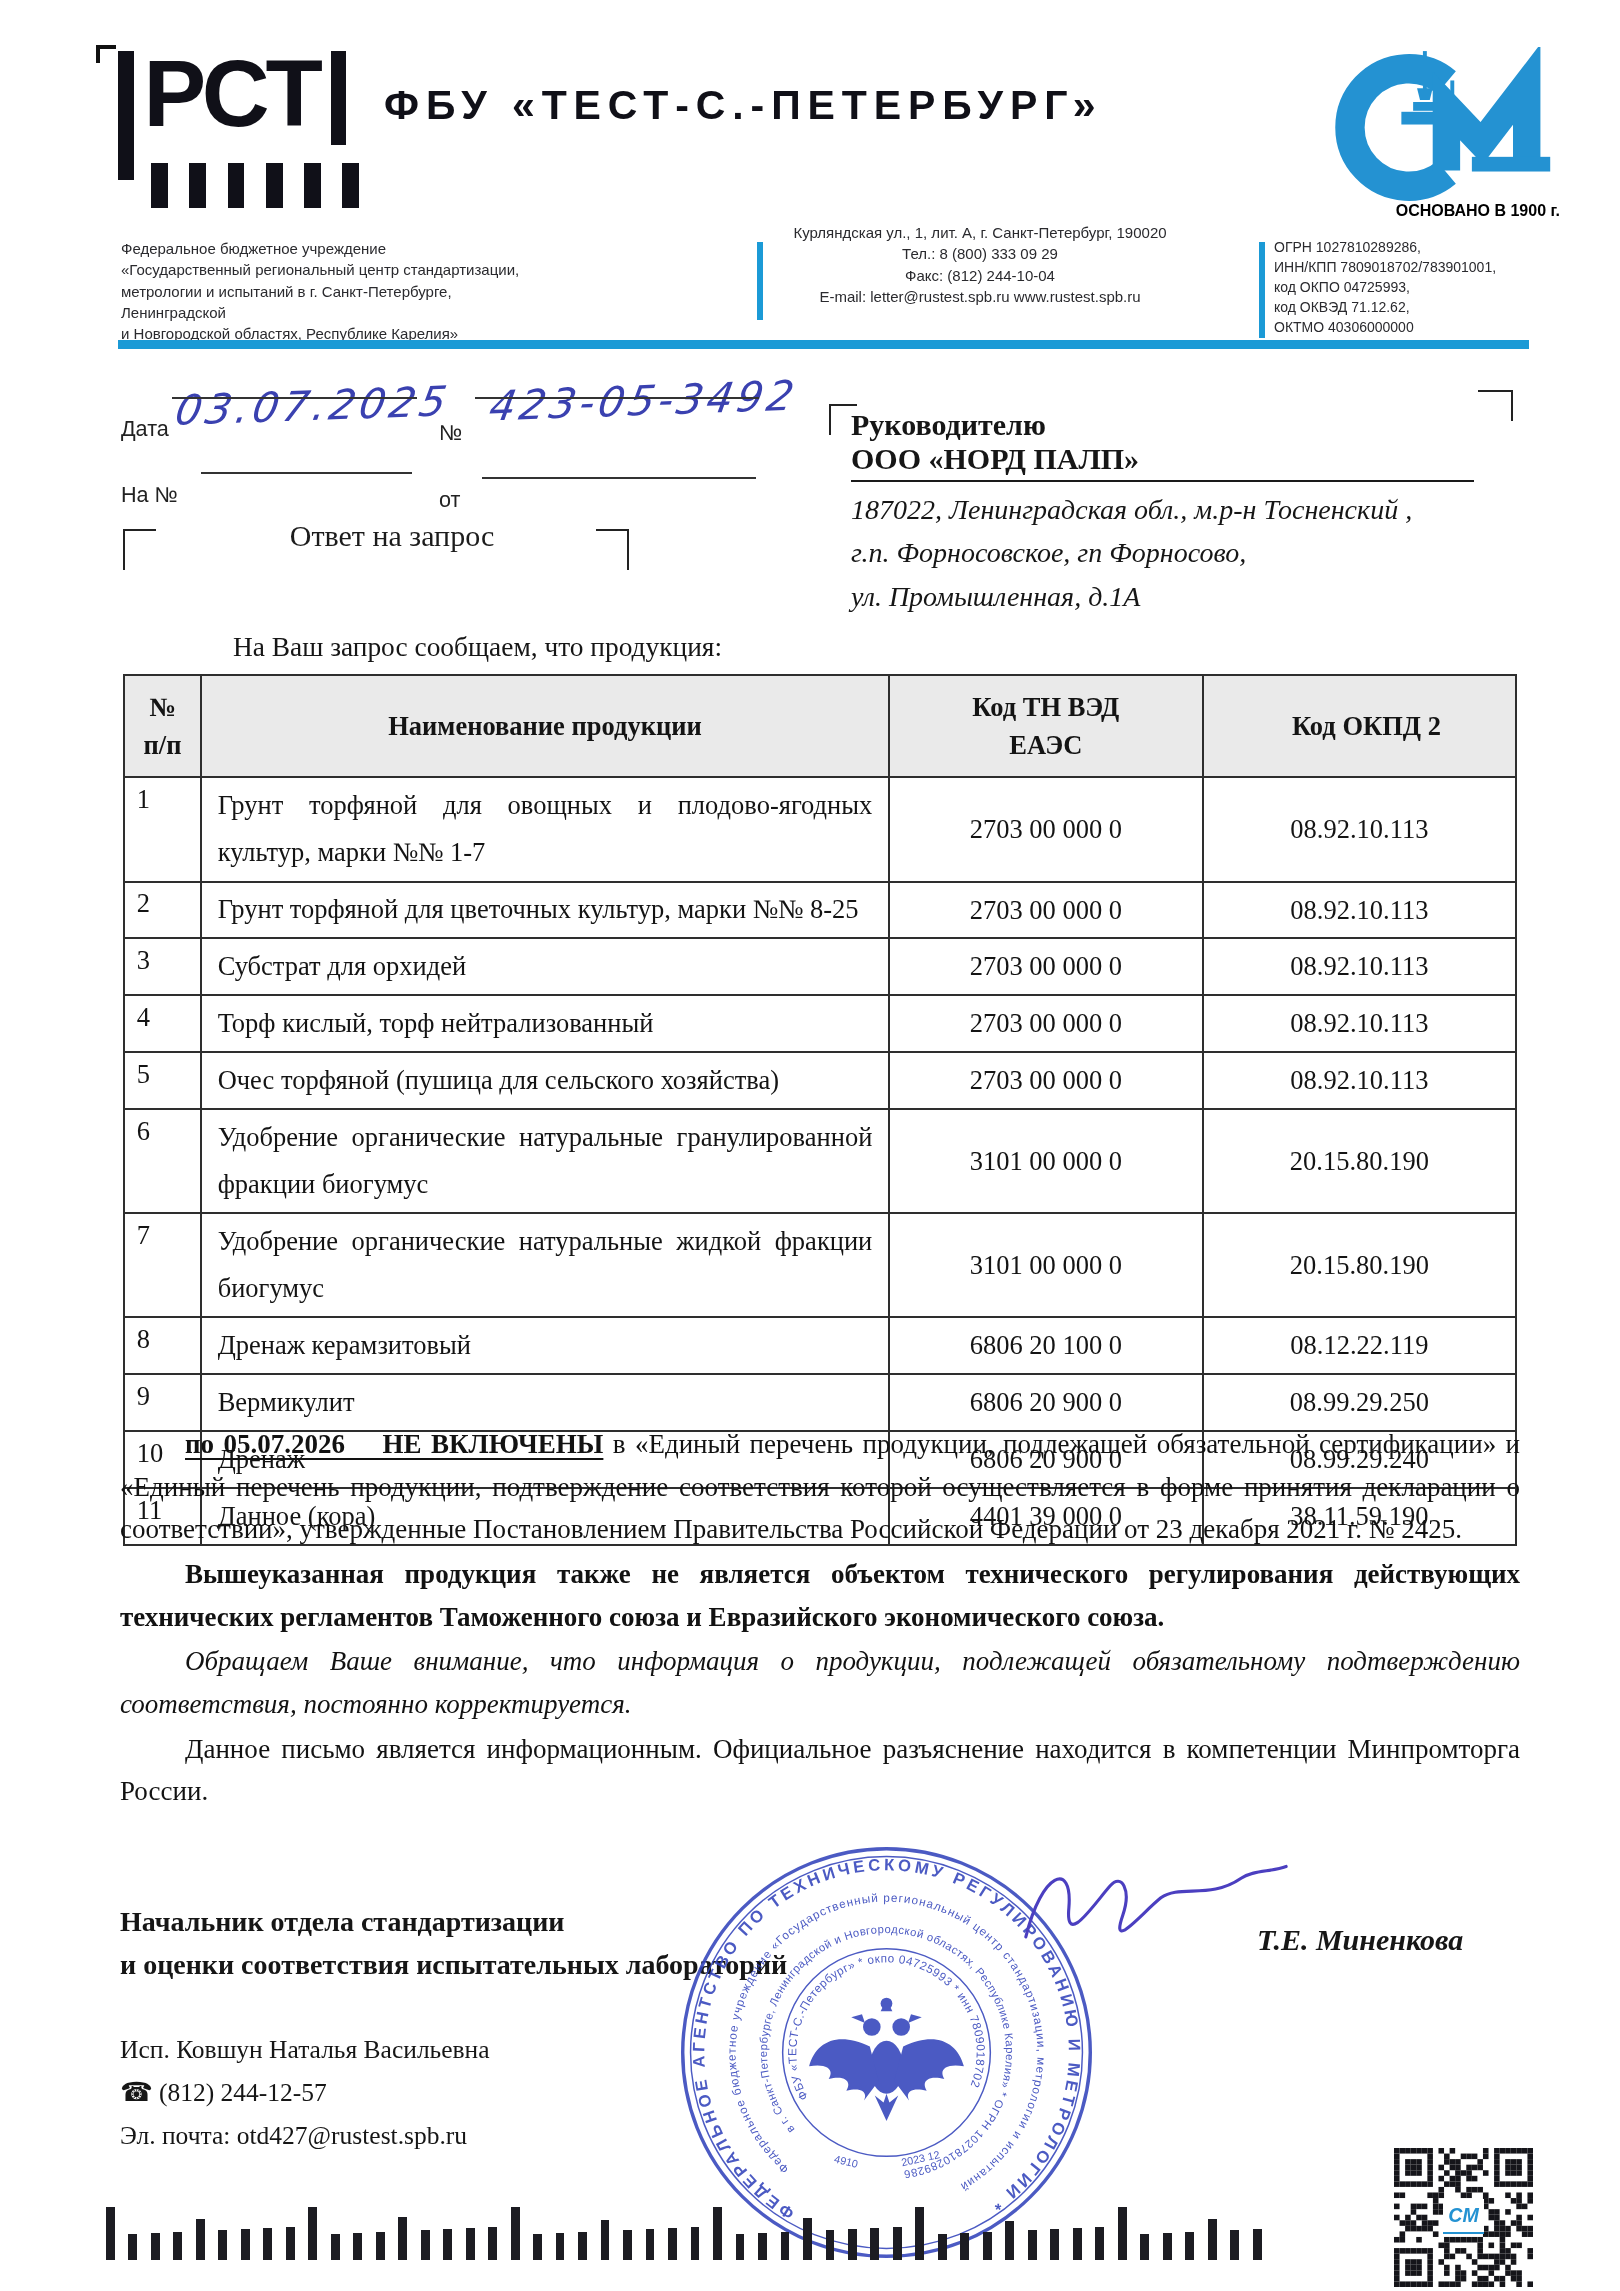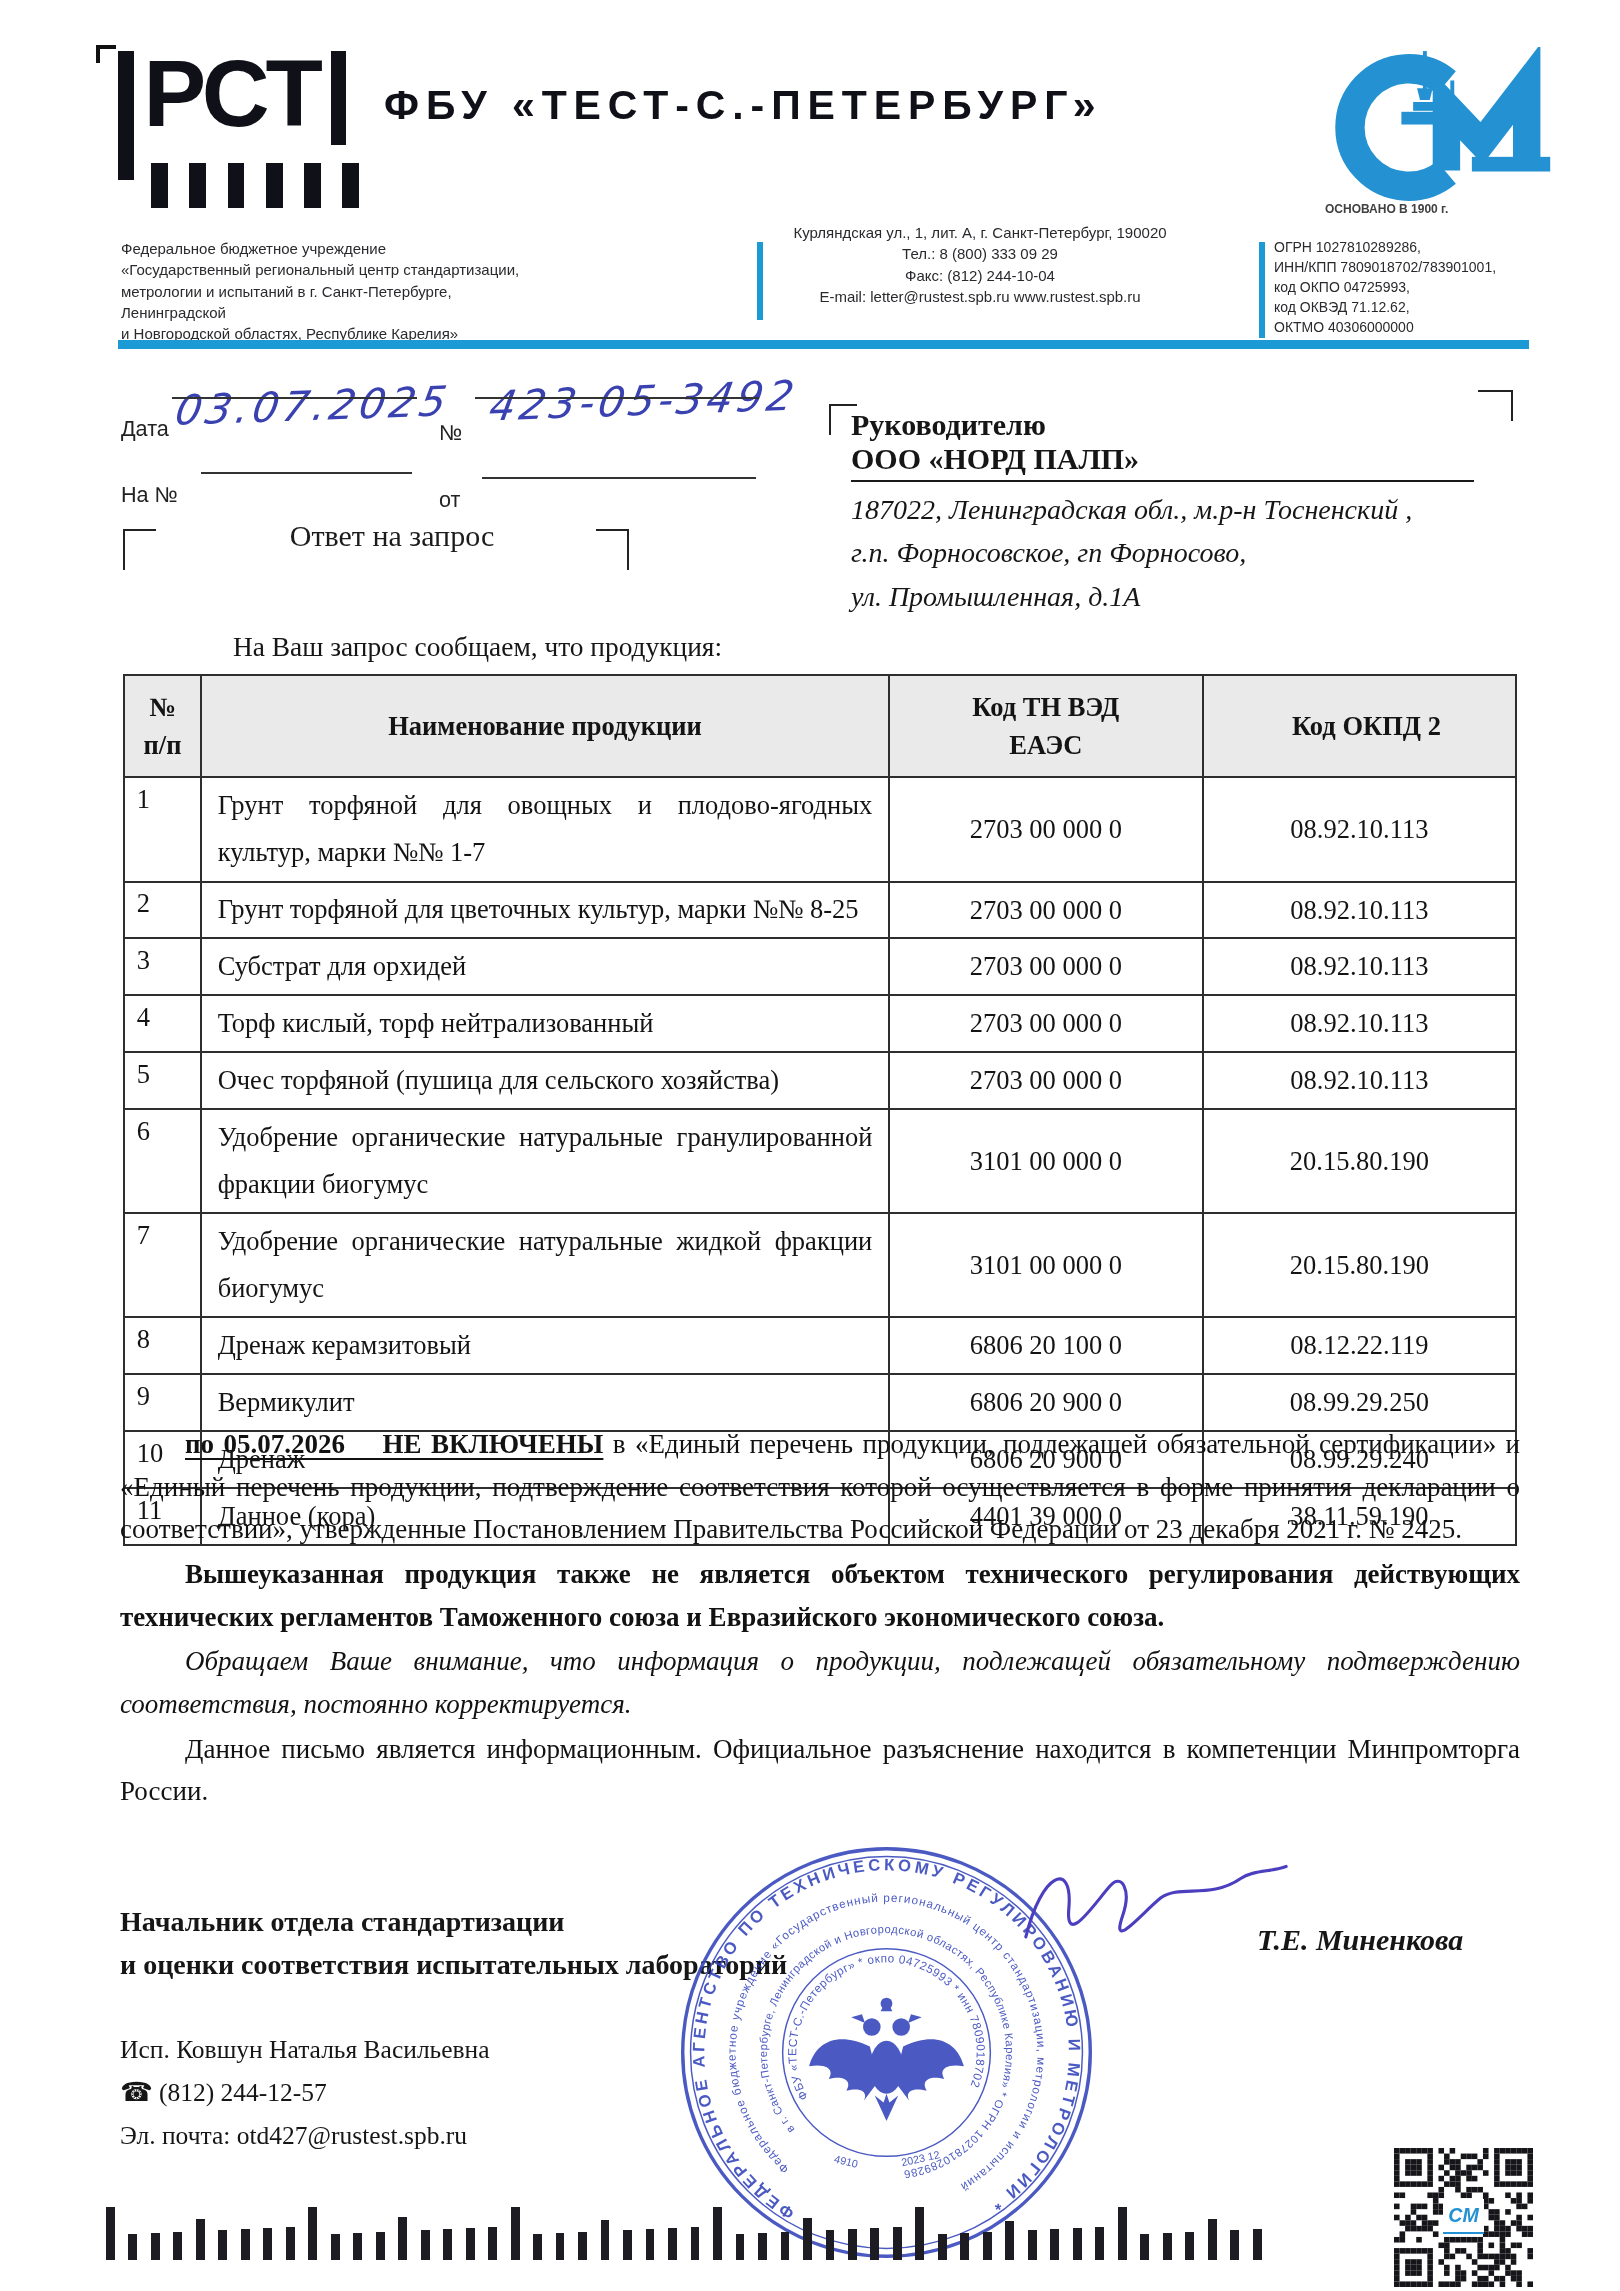--- a/index.html
+++ b/index.html
@@ -15,22 +15,22 @@
   .rst-letters{font-family:"Liberation Sans",sans-serif;font-weight:bold;font-size:94px;
                line-height:86px;letter-spacing:-2px;color:#101018;}
   .rst-bar-r{width:15.7px;height:94px;background:#101018;margin-left:9.8px;}
   .rst-dashes{display:flex;gap:21.6px;margin:13.7px 0 0 33px;}
   .rst-dashes span{display:block;width:16.7px;height:45px;background:#101018;}
 
   .org-title{position:absolute;left:384px;top:82px;font-family:"Liberation Sans",sans-serif;
              font-weight:bold;font-size:41px;letter-spacing:6.9px;color:#101018;white-space:nowrap;}
 
   .cm-logo{position:absolute;left:1325px;top:47px;width:235px;height:157px;}
-  .founded{position:absolute;left:1325px;top:202px;width:235px;text-align:left;
-           font-family:"Liberation Sans",sans-serif;font-weight:bold;font-size:12px;color:#404040;}
+  .founded{position:absolute;left:1325px;top:202px;width:235px;text-align:right;
+           font-family:"Liberation Sans",sans-serif;font-weight:bold;font-size:16px;color:#000000;}
 
   .hdr-small{position:absolute;font-family:"Liberation Sans",sans-serif;font-size:15px;
              line-height:1.42;color:#2a2a2e;white-space:pre-line;}
   .hdr-org{left:121px;top:238px;width:412px;}
   .hdr-contacts{left:774px;top:222px;width:412px;text-align:center;}
   .hdr-codes{left:1274px;top:238px;width:323px;font-size:14px;}
   .vsep{position:absolute;width:5.9px;background:#1b9ad6;}
   .vsep1{left:757px;top:242px;height:78px;}
   .vsep2{left:1259px;top:242px;height:96px;}
   .blue-rule{position:absolute;left:118px;top:340px;width:1411px;height:8.8px;background:#1b9ad6;}

